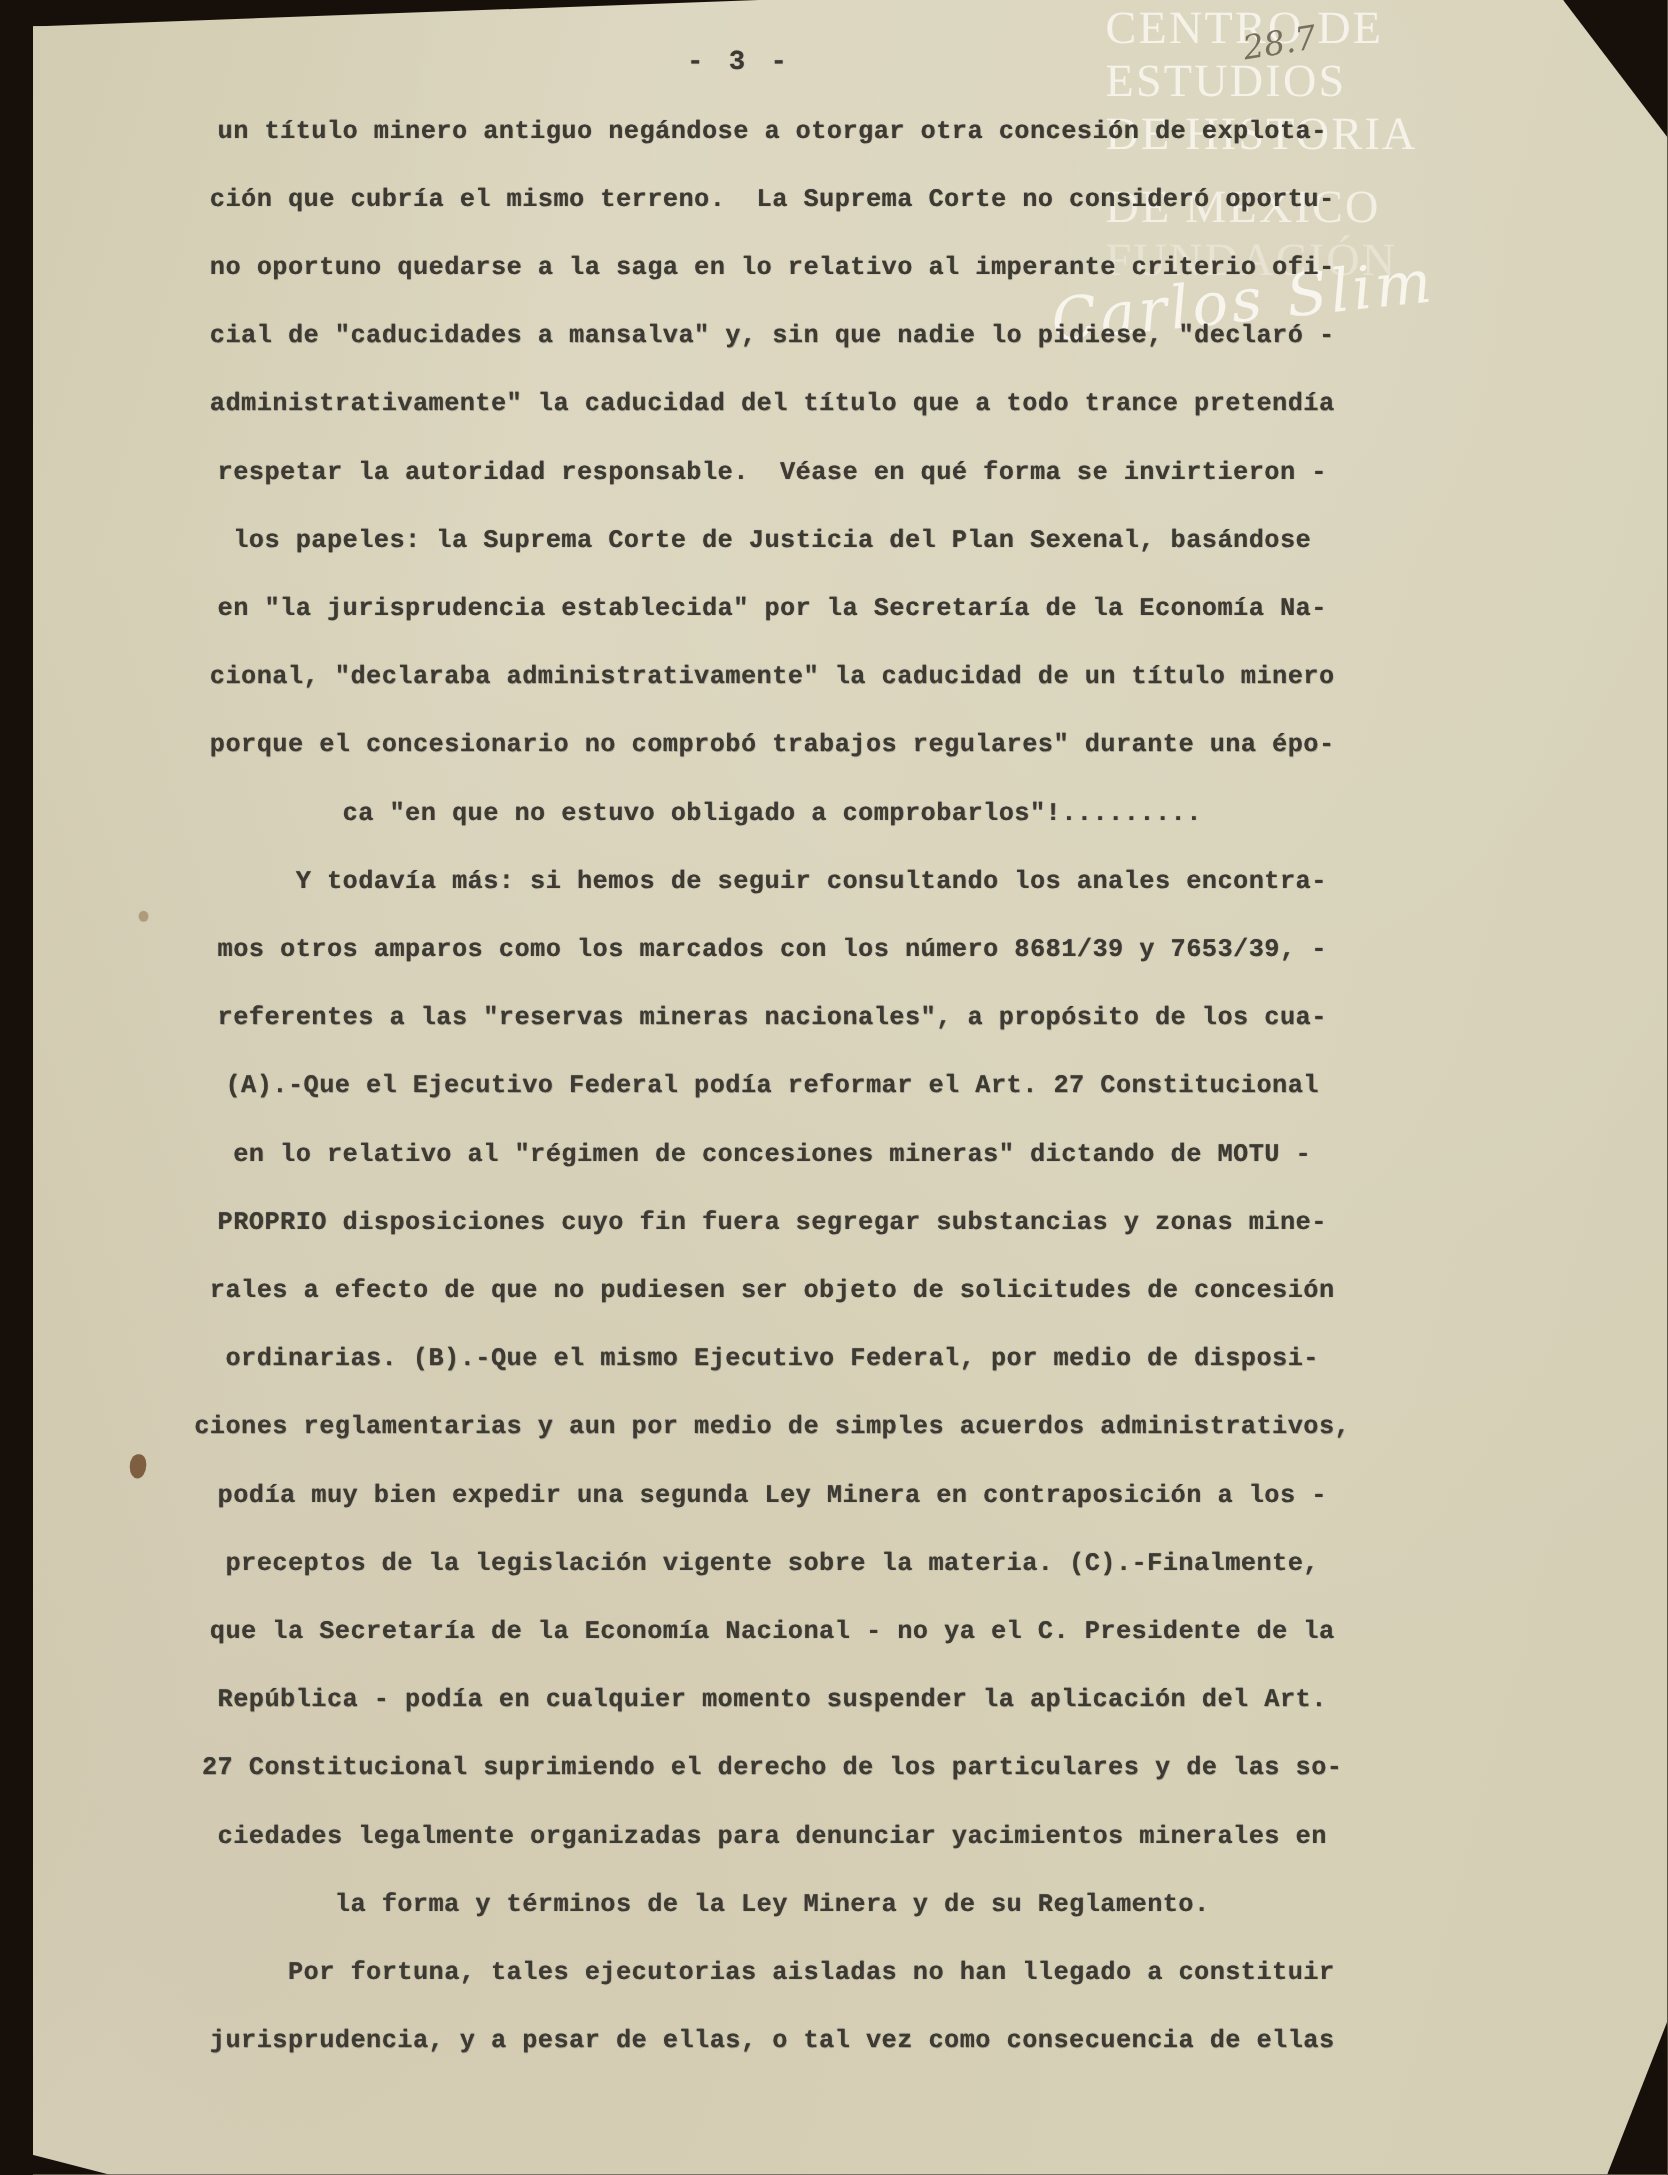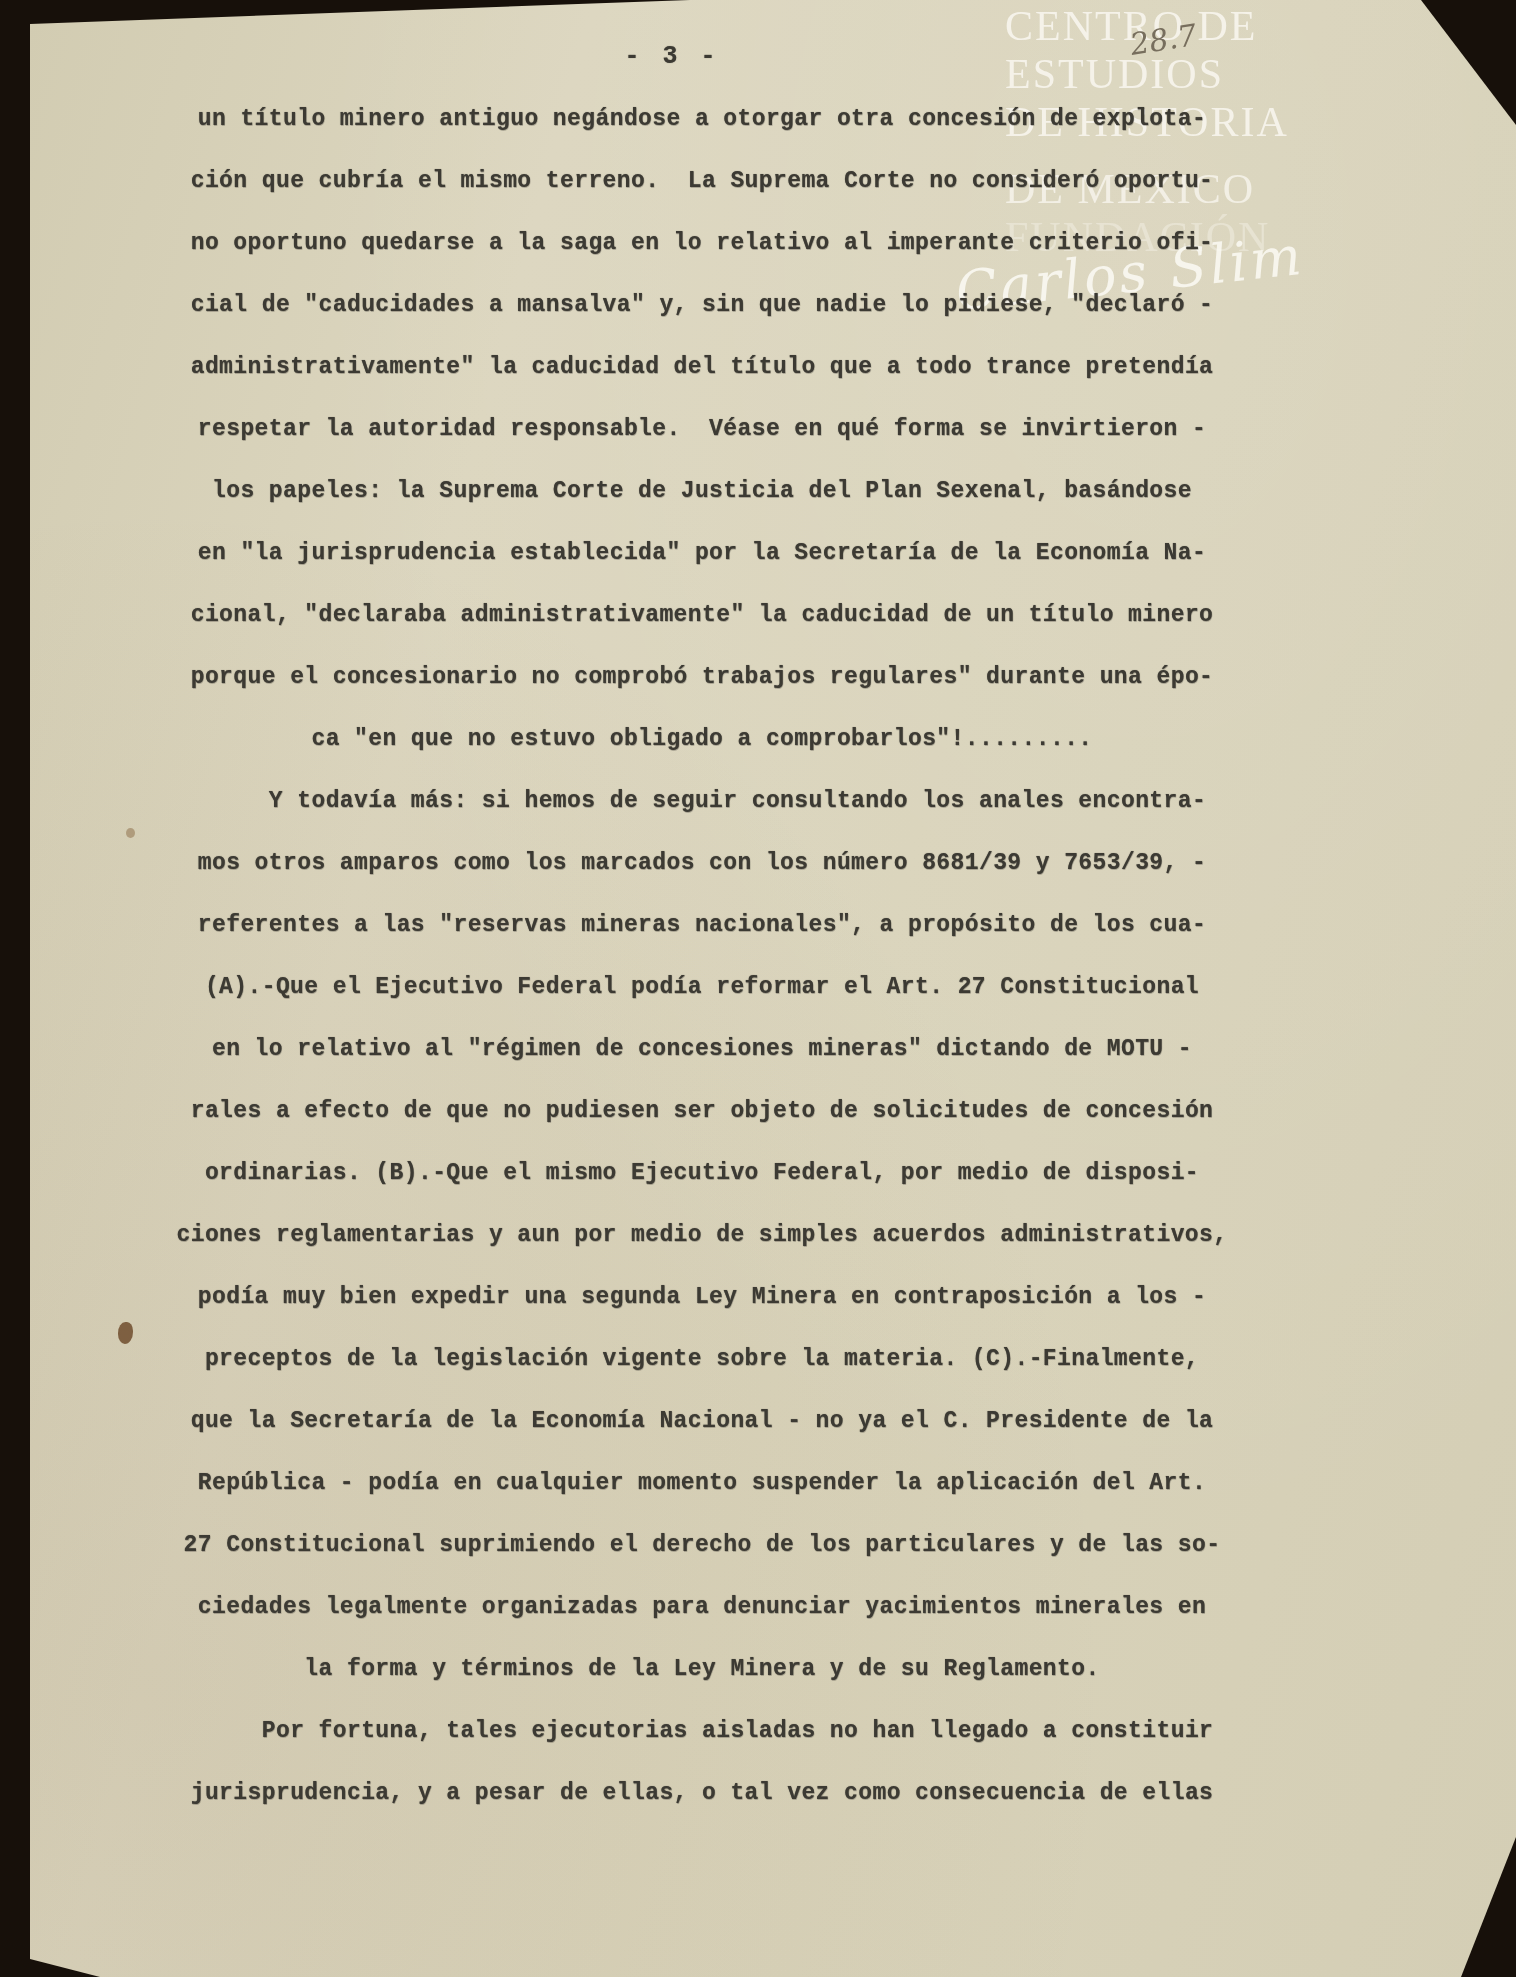--- a/index.html
+++ b/index.html
@@ -142,20 +142,21 @@
           <div class="doc-line">cional, "declaraba administrativamente" la caducidad de un título minero</div>
           <div class="doc-line">porque el concesionario no comprobó trabajos regulares" durante una épo-</div>
           <div class="doc-line">ca "en que no estuvo obligado a comprobarlos"!.........</div>
         </div>
       <div class="paragraph">
           <div class="doc-line">     Y todavía más: si hemos de seguir consultando los anales encontra-</div>
           <div class="doc-line">mos otros amparos como los marcados con los número 8681/39 y 7653/39, -</div>
           <div class="doc-line">referentes a las "reservas mineras nacionales", a propósito de los cua-</div>
           <div class="doc-line">(A).-Que el Ejecutivo Federal podía reformar el Art. 27 Constitucional</div>
           <div class="doc-line">en lo relativo al "régimen de concesiones mineras" dictando de MOTU -</div>
+          <div class="doc-line">PROPRIO disposiciones cuyo fin fuera segregar substancias y zonas mine-</div>
           <div class="doc-line">rales a efecto de que no pudiesen ser objeto de solicitudes de concesión</div>
           <div class="doc-line">ordinarias. (B).-Que el mismo Ejecutivo Federal, por medio de disposi-</div>
           <div class="doc-line">ciones reglamentarias y aun por medio de simples acuerdos administrativos,</div>
           <div class="doc-line">podía muy bien expedir una segunda Ley Minera en contraposición a los -</div>
           <div class="doc-line">preceptos de la legislación vigente sobre la materia. (C).-Finalmente,</div>
           <div class="doc-line">que la Secretaría de la Economía Nacional - no ya el C. Presidente de la</div>
           <div class="doc-line">República - podía en cualquier momento suspender la aplicación del Art.</div>
           <div class="doc-line">27 Constitucional suprimiendo el derecho de los particulares y de las so-</div>
           <div class="doc-line">ciedades legalmente organizadas para denunciar yacimientos minerales en</div>
           <div class="doc-line">la forma y términos de la Ley Minera y de su Reglamento.</div>

